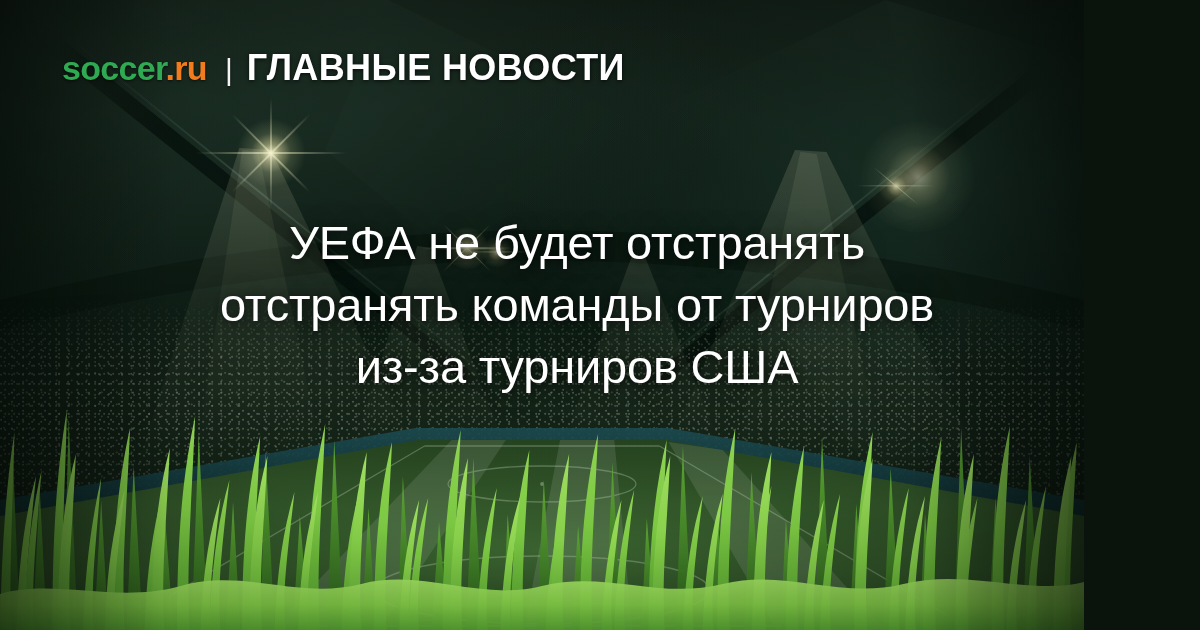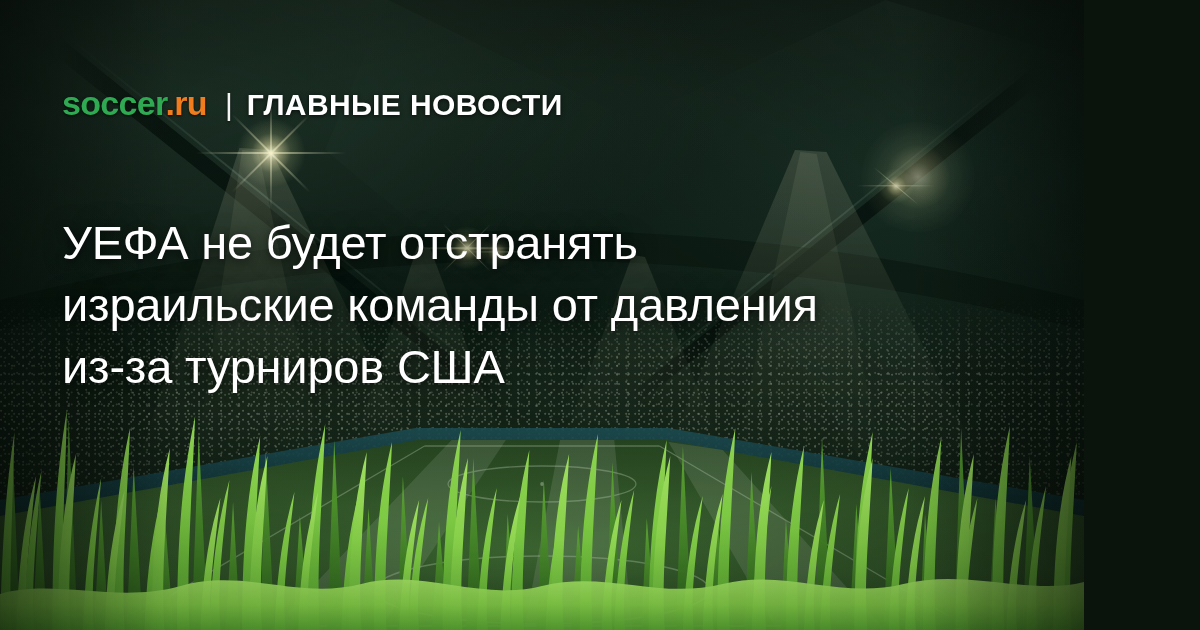--- a/index.html
+++ b/index.html
@@ -100,35 +100,34 @@
   .logo .seg-soccer { color:#2faa53; }
   .logo .seg-dot    { color:#f07c1e; }
   .logo .seg-ru     { color:#f07c1e; }
 
   .sep {
     color:#ffffff; font-size:30px; font-weight:400; line-height:1;
     margin:0 14px 0 18px; opacity:.95;
     text-shadow:0 1px 3px rgba(0,0,0,0.65);
   }
   .section-title {
-    color:#ffffff; font-size:30px; font-weight:700;
+    color:#ffffff; font-size:36px; font-weight:700;
     letter-spacing:0.4px; line-height:1;
     text-shadow:0 1px 4px rgba(0,0,0,0.7);
-    margin-top:40px;
   }
 
   .headline {
     position:absolute; left:62px; top:212px;
     width:1030px;
     color:#ffffff;
     font-size:47px; font-weight:400; line-height:62px;
     letter-spacing:-0.2px;
     text-shadow:0 2px 8px rgba(0,0,0,0.55), 0 0 26px rgba(0,0,0,0.35);
   }
-  .headline .ln { display:block; }
+  .headline .ln { display:block;text-align:center; }
 </style>
 </head>
 <body>
 
 <div class="stage">
 
   <div class="bg-base"></div>
 
   <div class="facets">
     <svg viewBox="0 0 1200 630" preserveAspectRatio="none" xmlns="http://www.w3.org/2000/svg">
@@ -412,18 +411,18 @@
     <div class="header">
       <span class="logo">
         <span class="seg-soccer">soccer</span><span class="seg-dot">.</span><span class="seg-ru">ru</span>
       </span>
       <span class="sep">|</span>
       <span class="section-title">ГЛАВНЫЕ НОВОСТИ</span>
     </div>
 
     <h1 class="headline">
       <span class="ln">УЕФА не будет отстранять</span>
-      <span class="ln">израильские команды от давления</span>
+      <span class="ln">отстранять команды от турниров</span>
       <span class="ln">из-за турниров США</span>
     </h1>
 
   </div>
 </div>
 
 </body></html>

